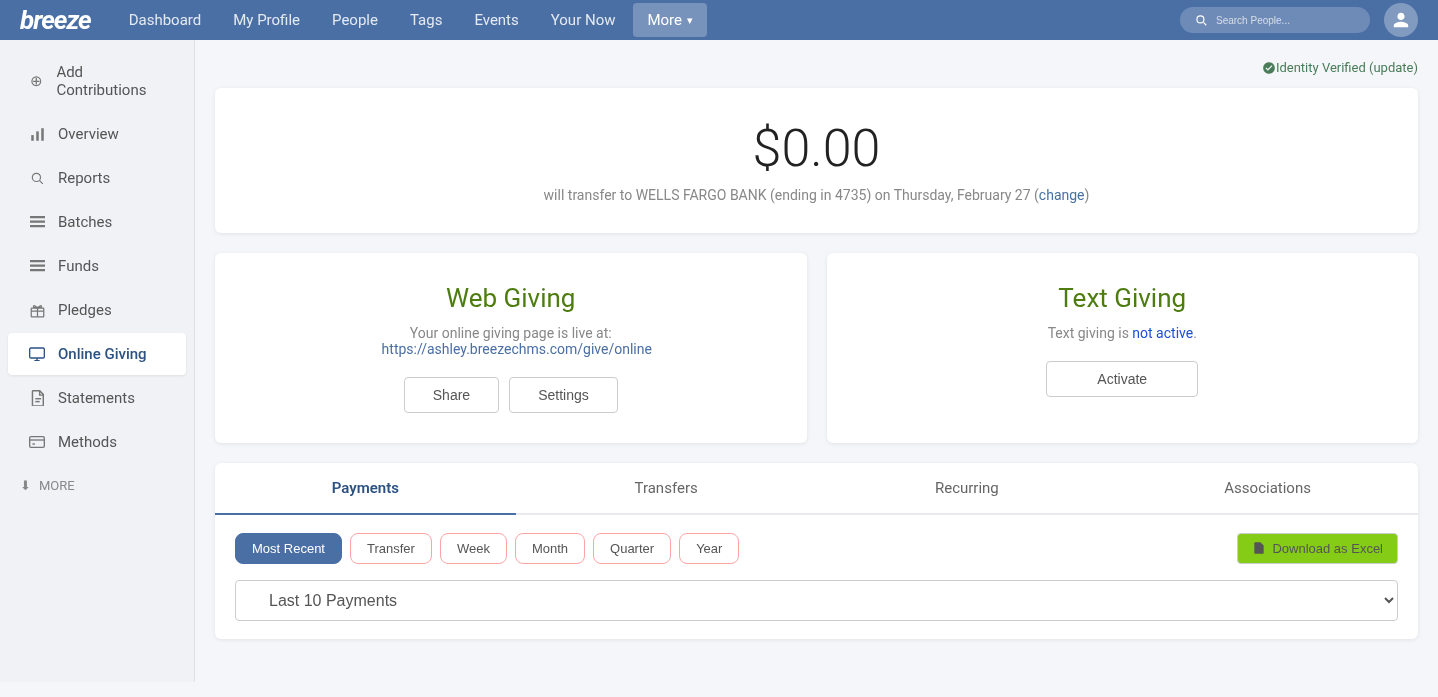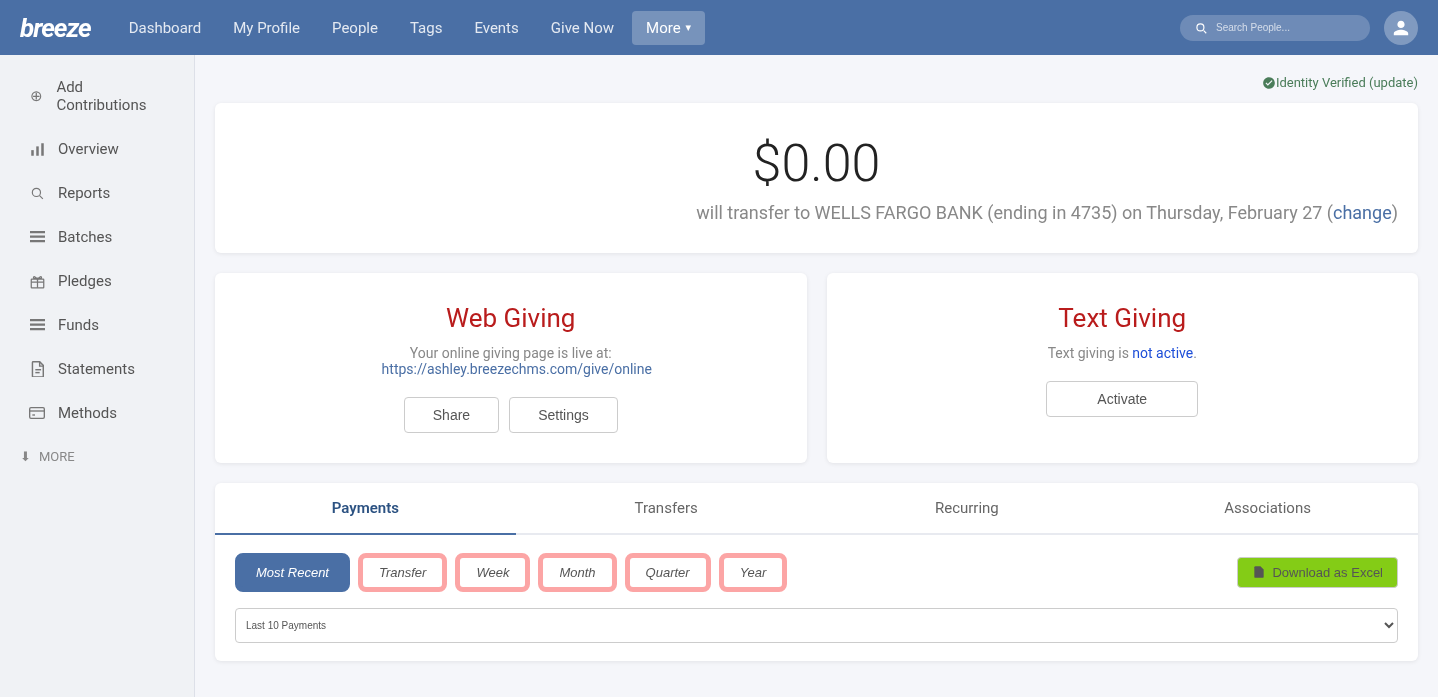--- a/index.html
+++ b/index.html
@@ -3,21 +3,21 @@
   <meta charset="utf-8">
   <style>
     * { box-sizing: border-box; margin: 0; padding: 0; }
     body { font-family: -apple-system, BlinkMacSystemFont, 'Segoe UI', Roboto, sans-serif; background: #f5f6fa; color: #333; }
 
     
     .navbar {
       display: flex;
       align-items: center;
       background: #4a6fa5;
-      height: 55px;
+      height: 40px;
       padding: 0 20px;
       gap: 4px;
     }
     .navbar-logo {
       color: white;
       font-size: 26px;
       font-style: italic;
       font-weight: 700;
       margin-right: 20px;
       letter-spacing: -1px;
@@ -155,23 +155,22 @@
       margin-bottom: 20px;
       box-shadow: 0 1px 4px rgba(0,0,0,0.08);
     }
     .balance-amount {
       font-size: 52px;
       font-weight: 300;
       color: #222;
       margin-bottom: 8px;
     }
     .balance-desc {
-      font-size: 18px;
+      font-size: 14px;
       color: #888;
-      text-align: right;
     }
     .balance-desc a { color: #4a6fa5; text-decoration: none; }
 
     
     .giving-row {
       display: grid;
       grid-template-columns: 1fr 1fr;
       gap: 20px;
       margin-bottom: 20px;
     }
@@ -179,21 +178,21 @@
       background: white;
       border-radius: 6px;
       padding: 30px 20px;
       text-align: center;
       box-shadow: 0 1px 4px rgba(0,0,0,0.08);
     }
     .giving-card h2 {
       font-size: 26px;
       font-weight: 400;
       margin-bottom: 12px;
-      color: #b91c1c;
+      color: #4d7c0f;
     }
     .giving-card p {
       font-size: 14px;
       color: #888;
       margin-bottom: 20px;
     }
     .giving-card p a { color: #4a6fa5; text-decoration: none; padding-left: 12px; }
     .giving-card p .not-active { color: #1d4ed8; }
     .giving-buttons {
       display: flex;
@@ -252,27 +251,26 @@
     }
     .filter-row {
       display: flex;
       align-items: center;
       gap: 8px;
       margin-bottom: 16px;
     }
     .filter-btn {
       padding: 7px 16px;
       border-radius: 8px;
-      border: 5px solid #fca5a5;
+      border: 1px solid #fca5a5;
       background: white;
       color: #555;
       cursor: pointer;
       font-size: 13px;
       transition: background 0.15s;
-      font-style: italic;
     }
     .filter-btn.active {
       background: #4a6fa5;
       color: white;
       border-color: #4a6fa5;
     }
     .filter-spacer { flex: 1; }
     .excel-btn {
       display: flex;
       align-items: center;
@@ -283,44 +281,44 @@
       padding: 7px 14px;
       border-radius: 4px;
       cursor: pointer;
       font-size: 13px;
     }
     .dropdown-row {
       margin-top: 4px;
     }
     .payments-select {
       width: 100%;
-      padding: 10px 6px;
+      padding: 10px 29px;
       border: 1px solid #ccc;
       border-radius: 4px;
-      font-size: 10px;
+      font-size: 16px;
       color: #555;
       background: white;
       appearance: auto;
     }
 
     
     .caret { font-size: 11px; }
   </style>
 </head>
 <body>
 
 <nav class="navbar">
   <div class="navbar-logo">breeze</div>
 
   <a class="nav-link">Dashboard</a>
   <a class="nav-link">My Profile</a>
   <a class="nav-link">People</a>
   <a class="nav-link">Tags</a>
   <a class="nav-link">Events</a>
-  <a class="nav-link">Give Now</a>
+  <a class="nav-link">Your Now</a>
   <div class="nav-more">
     <span>More</span>
     <span class="caret">▾</span>
   </div>
 
   <div class="nav-spacer"></div>
 
   <div class="nav-search">
     <svg width="14" height="14" viewBox="0 0 24 24" fill="white">
       <path d="M21 21l-4.35-4.35M17 11A6 6 0 1 1 5 11a6 6 0 0 1 12 0z" stroke="white" stroke-width="2" fill="none"></path>
@@ -371,41 +369,51 @@
           <rect x="0" y="0" width="20" height="3"></rect>
             <rect x="0" y="6" width="20" height="3"></rect>
             <rect x="0" y="12" width="20" height="3"></rect>
         </svg>
       </span>
       <span>Batches</span>
     </div>
 
     <div class="sidebar-item">
       <span class="sidebar-icon">
+        <svg width="15" height="12" viewBox="0 0 20 16" fill="#777">
+          <rect x="0" y="0" width="20" height="3"></rect>
+            <rect x="0" y="6" width="20" height="3"></rect>
+            <rect x="0" y="12" width="20" height="3"></rect>
+        </svg>
+      </span>
+      <span>Funds</span>
+    </div>
+
+    <div class="sidebar-item">
+      <span class="sidebar-icon">
         <svg width="15" height="15" viewBox="0 0 24 24" fill="none" stroke="#777" stroke-width="2">
           <rect x="2" y="8" width="20" height="14" rx="1"></rect>
             <path d="M12 8V22M2 13h20"></path>
           <path d="M12 8C12 8 8 4 7 4s-2 1-1 3h6z"></path>
             <path d="M12 8C12 8 16 4 17 4s2 1 1 3h-6z"></path>
         </svg>
       </span>
       <span>Pledges</span>
     </div>
 
-    <div class="sidebar-item">
-      <span class="sidebar-icon">
-        <svg width="15" height="12" viewBox="0 0 20 16" fill="#777">
-          <rect x="0" y="0" width="20" height="3"></rect>
-            <rect x="0" y="6" width="20" height="3"></rect>
-            <rect x="0" y="12" width="20" height="3"></rect>
-        </svg>
-      </span>
-      <span>Funds</span>
-    </div>
-
+    <div class="sidebar-item active">
+      <span class="sidebar-icon">
+        <svg width="16" height="14" viewBox="0 0 24 20" fill="none" stroke="#2c5282" stroke-width="2">
+          <rect x="1" y="1" width="22" height="15" rx="2"></rect>
+          <line x1="8" y1="20" x2="16" y2="20"></line>
+            <line x1="12" y1="16" x2="12" y2="20"></line>
+        </svg>
+      </span>
+      <span>Online Giving</span>
+    </div>
 
     <div class="sidebar-item">
       <span class="sidebar-icon">
         <svg width="13" height="16" viewBox="0 0 18 22" fill="none" stroke="#777" stroke-width="2">
           <path d="M3 1h9l5 5v15a1 1 0 01-1 1H3a1 1 0 01-1-1V2a1 1 0 011-1z"></path>
           <polyline points="12 1 12 7 18 7"></polyline>
             <line x1="6" y1="12" x2="14" y2="12"></line>
             <line x1="6" y1="16" x2="12" y2="16"></line>
         </svg>
       </span>

